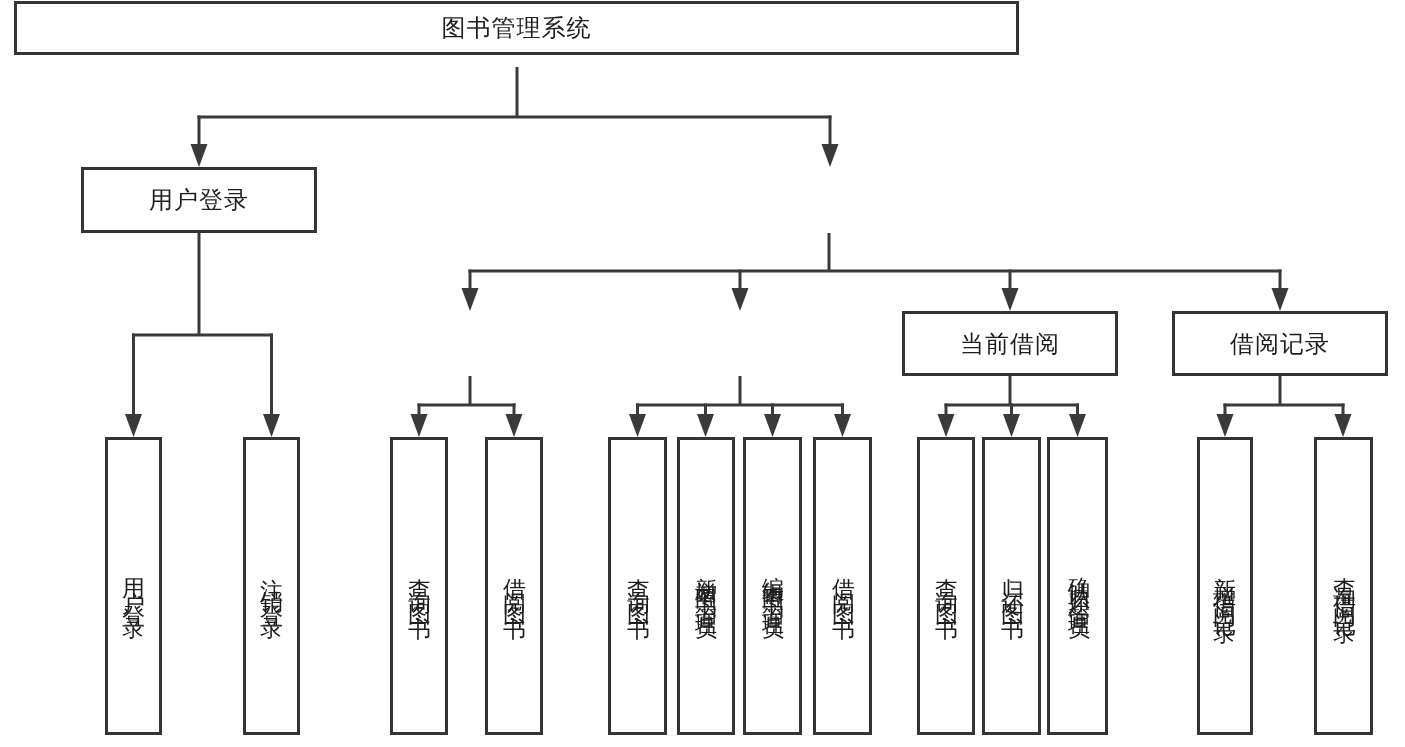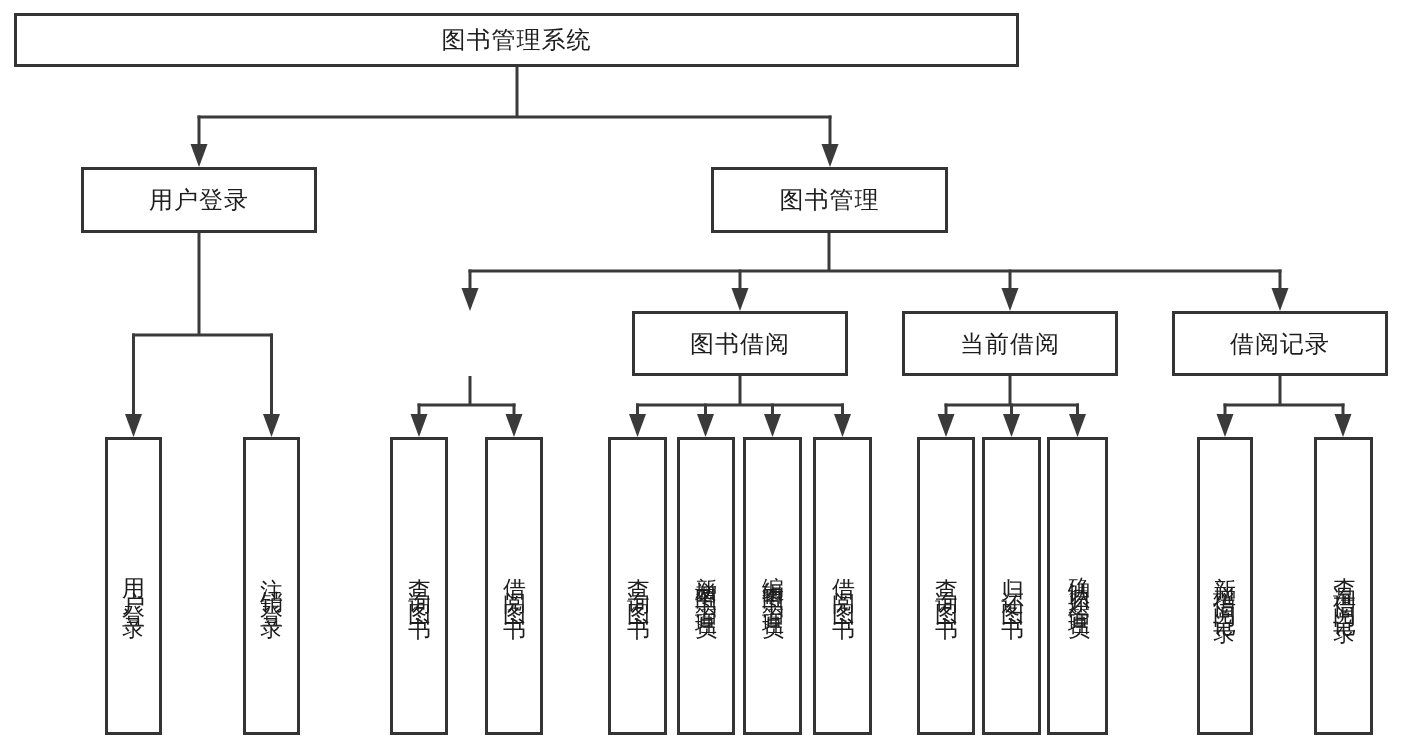--- a/index.html
+++ b/index.html
@@ -41,21 +41,21 @@
     background: #ffffff;
     writing-mode: vertical-rl;
     text-align: center;
     line-height: 51px;
     font-size: 23px;
     letter-spacing: 13px;
     color: #1d1d1d;
   }
   .leaf.sp9 { letter-spacing: 9px; }
   .leaf.sp6 { letter-spacing: 6px; font-size: 22px; }
-  #root-box    { left: 14px;   top: 13px;  width: 1005px; height: 54px; }
+  #root-box    { left: 14px;   top: 1px;  width: 1005px; height: 54px; }
   #user-login  { left: 81px;   top: 167px; width: 236px;  height: 66px; }
   #book-mgmt   { left: 711px;  top: 167px; width: 237px;  height: 66px; }
   .lvl3 { top: 311px; width: 216px; height: 65px; }
   #new-book    { left: 362px; }
   #book-borrow { left: 632px; }
   #cur-borrow  { left: 902px; }
   #borrow-rec  { left: 1172px; }
   #leaf-ul1 { left: 105px;  width: 57px; }
   #leaf-ul2 { left: 243px;  width: 57px; }
   #leaf-nr1 { left: 390px;  width: 58px; }
@@ -146,23 +146,21 @@
       <polygon points="1003,414 1020,414 1011.5,437"></polygon>
       <polygon points="1069,414 1086,414 1077.5,437"></polygon>
       <polygon points="1216.5,414 1233.5,414 1225,437"></polygon>
       <polygon points="1334.5,414 1351.5,414 1343,437"></polygon>
     </g>
   </svg>
 
   <div id="root-box" class="hbox">图书管理系统</div>
 
   <div id="user-login" class="hbox">用户登录</div>
-  <div id="book-mgmt" class="hbox">图书管理</div>
 
-  <div id="book-borrow" class="hbox lvl3">图书借阅</div>
   <div id="cur-borrow" class="hbox lvl3">当前借阅</div>
   <div id="borrow-rec" class="hbox lvl3">借阅记录</div>
 
   <div id="leaf-ul1" class="leaf">用户登录</div>
   <div id="leaf-ul2" class="leaf">注销登录</div>
 
   <div id="leaf-nr1" class="leaf">查询图书</div>
   <div id="leaf-nr2" class="leaf">借阅图书</div>
 
   <div id="leaf-bb1" class="leaf">查询图书</div>

